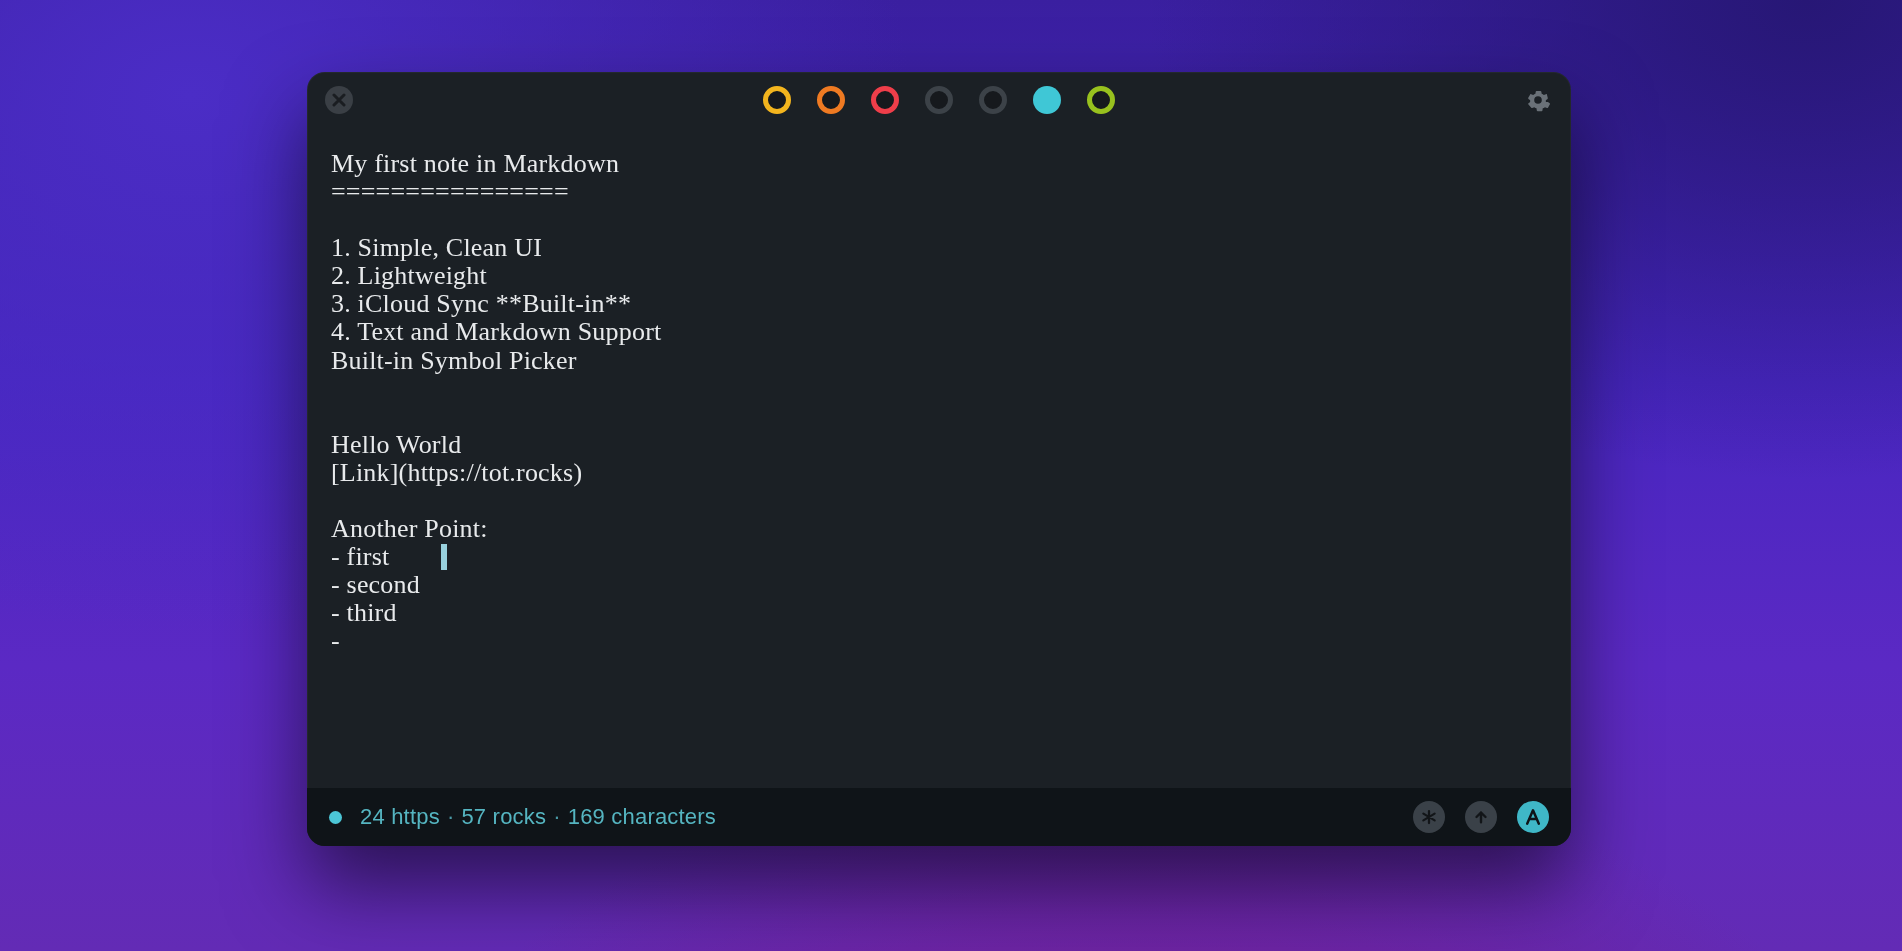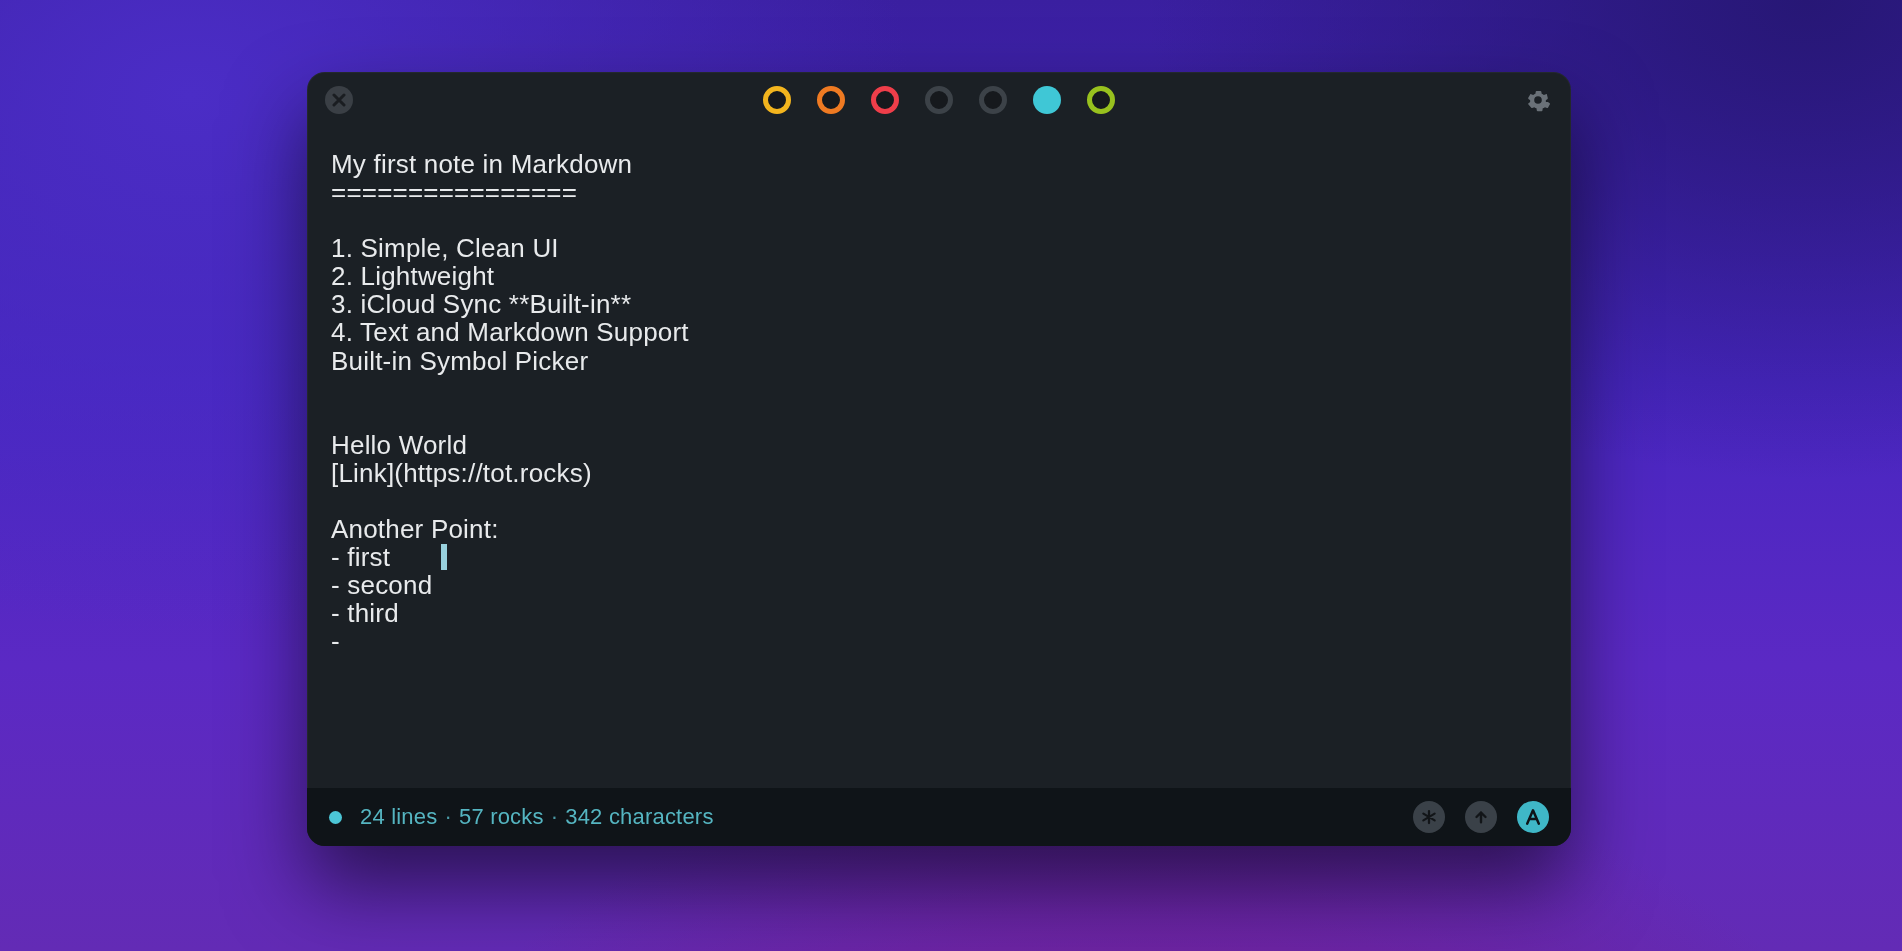--- a/index.html
+++ b/index.html
@@ -75,21 +75,21 @@
       color: #6a7178;
     }
 
     .editor {
       flex: 1 1 auto;
       padding: 22px 24px 10px 24px;
       overflow: hidden;
       position: relative;
     }
     .editor pre {
-      font-family: Liberation Sans, sans-serif;
+      font-family: Liberation Serif, serif;
       font-size: 26px;
       line-height: 1.08;
       font-weight: 500;
       letter-spacing: 0.2px;
       color: #e8eaec;
       white-space: pre;
     }
 
     .cursor-caret {
       position: absolute;
@@ -176,25 +176,25 @@
 Another Point:
 - first
 - second
 - third
 - </pre>
     <div class="cursor-caret" id="caret" style="left: 133.594px; top: 416.12px; height: 26.08px;"></div>
   </div>
 
   <div class="statusbar">
     <div class="status-dot"></div>
-    <span>24</span>&nbsp;<span>lines</span>
+    <span>24</span>&nbsp;<span>https</span>
     <span class="status-sep"> · </span>
     <span>57</span>&nbsp;<span>rocks</span>
     <span class="status-sep"> · </span>
-    <span>342</span>&nbsp;<span>characters</span>
+    <span>169</span>&nbsp;<span>characters</span>
 
     <div class="status-right">
       <div class="circle-btn">
         <svg width="18" height="18" viewBox="0 0 24 24">
           <path d="M12 4v16M4.5 7.5l15 9M19.5 7.5l-15 9" stroke="#121518" stroke-width="3" stroke-linecap="round"></path>
         </svg>
       </div>
       <div class="circle-btn">
         <svg width="18" height="18" viewBox="0 0 24 24">
           <path d="M12 19V6M6 12l6-6 6 6" stroke="#121518" stroke-width="3.2" stroke-linecap="round" stroke-linejoin="round" fill="none"></path>

